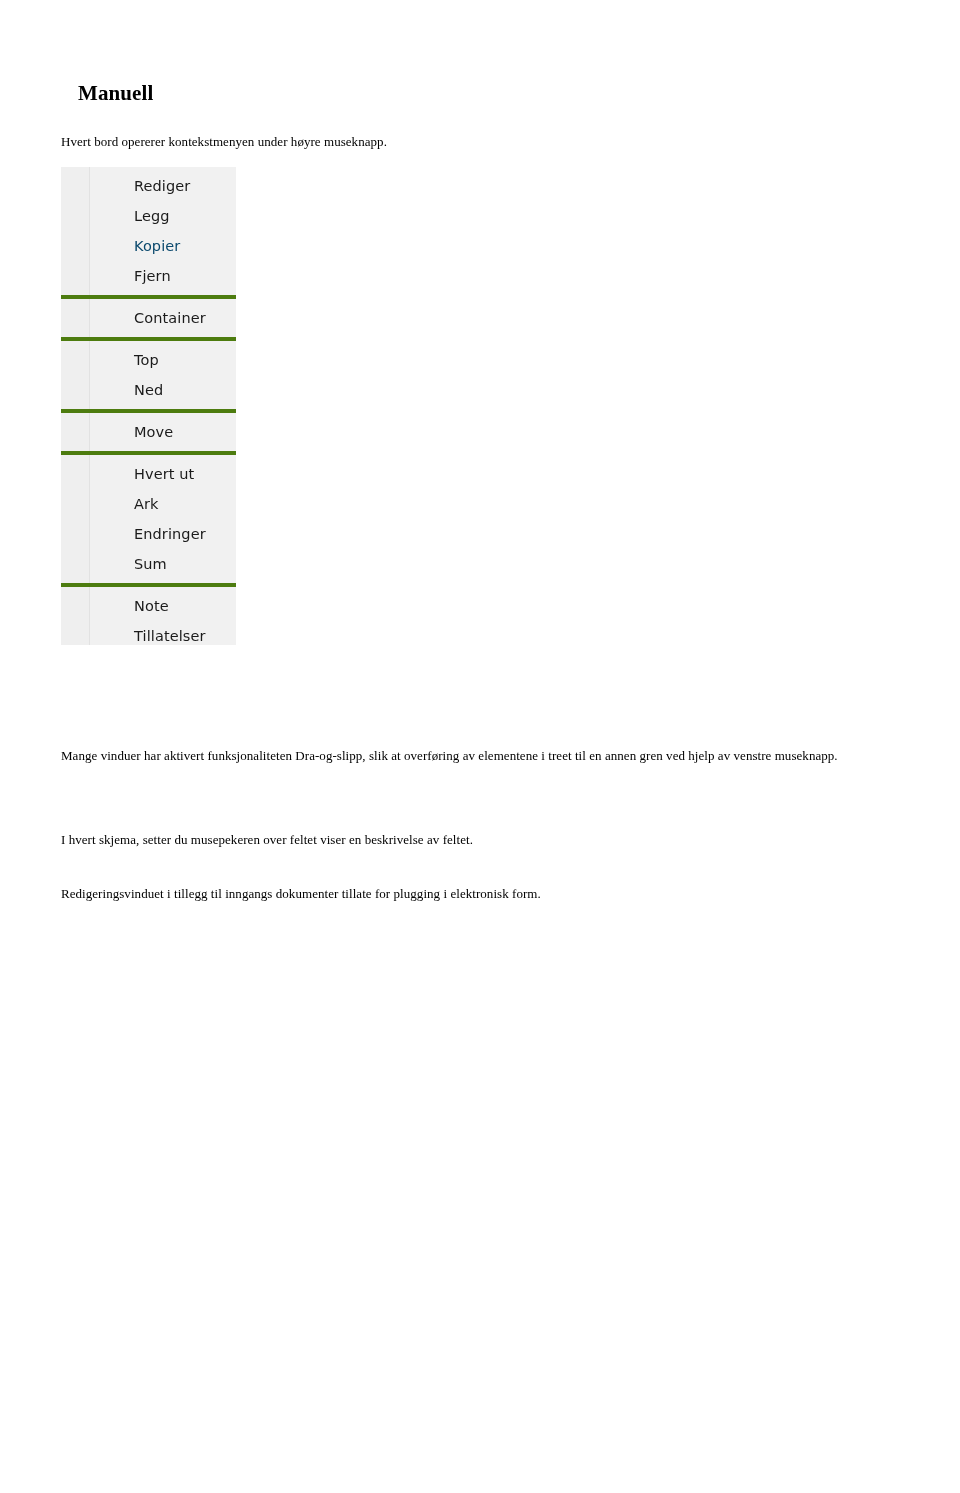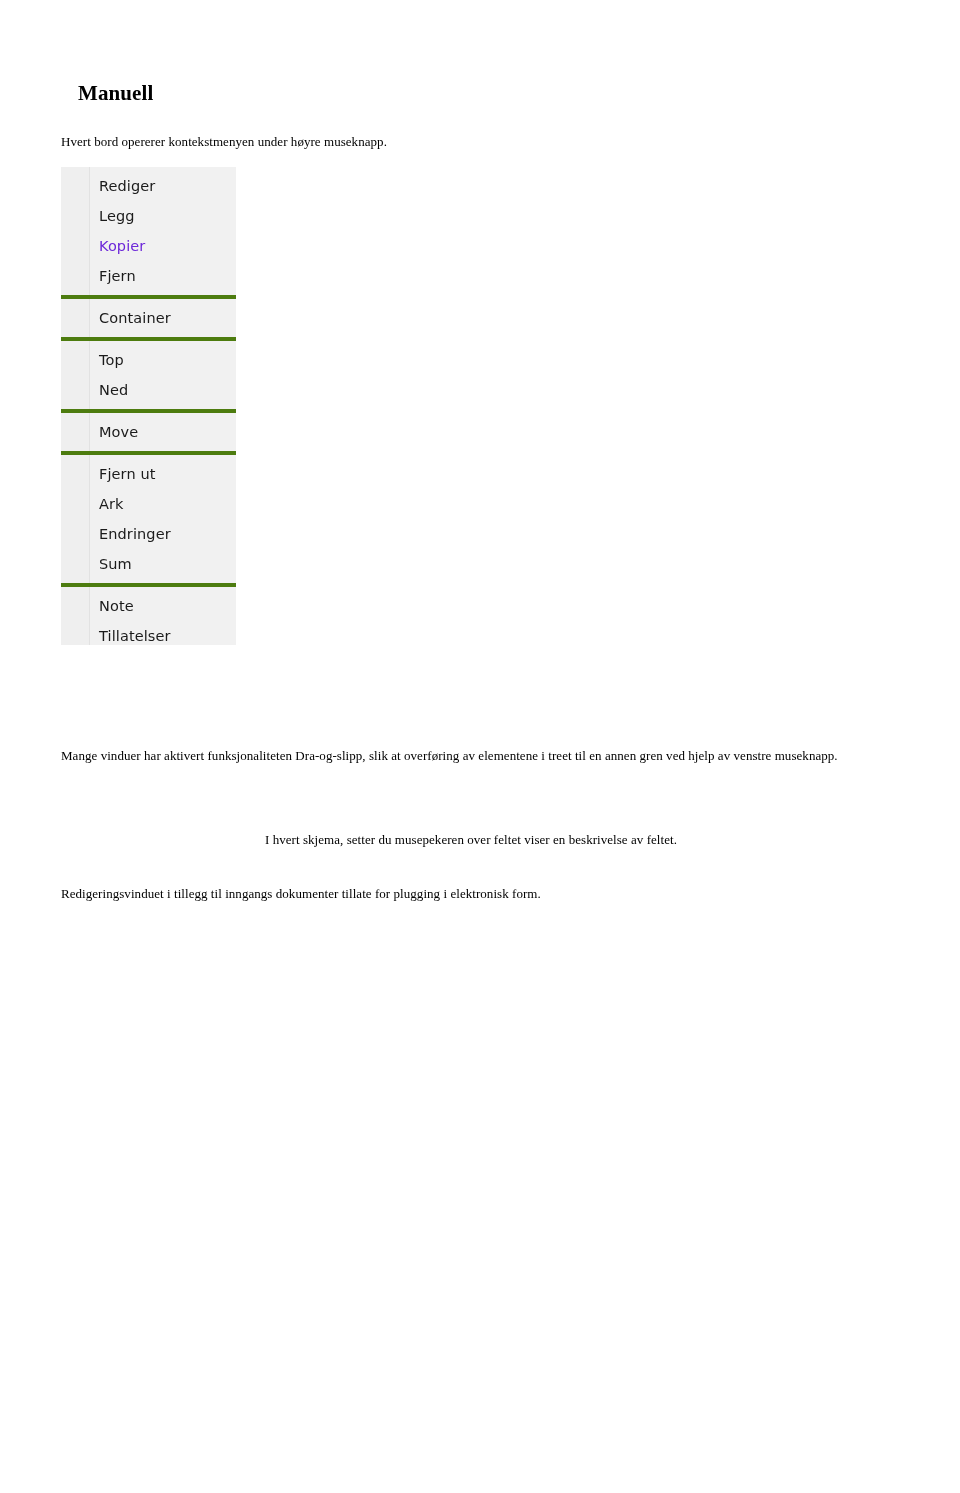--- a/index.html
+++ b/index.html
@@ -58,21 +58,20 @@
   .para-dragdrop {
     left: 61px;
     top: 728px;
     width: 845px;
   }
 
   .para-tooltip {
     left: 61px;
     top: 812px;
     width: 820px;
-    text-align: center;
   }
 
   .para-editwindow {
     left: 61px;
     top: 866px;
     width: 830px;
   }
 
   
   .menu-shot {
@@ -119,25 +118,25 @@
     height: 30px;
     line-height: 30px;
     padding-left: 38px;
     font-size: 14.5px;
     color: #1b1b1b;
     white-space: nowrap;
     letter-spacing: 0.1px;
   }
 
   .menu-item.disabled {
-    color: #6d28d9;
+    color: #0c4a6e;
   }
 
   .menu-group-pad-top { padding-top: 4px; }
-  .menu-group-pad-bot { padding-bottom: 4px; }
+  .menu-group-pad-bot { padding-bottom: 4px; padding-left: 35px; }
 </style>
 </head>
 <body>
 
 <div class="page">
 
   <h1 class="doc-heading">Manuell</h1>
 
   <p class="para para-intro">Hvert bord opererer kontekstmenyen under høyre museknapp.</p>
 
@@ -176,21 +175,21 @@
       </div>
 
       <div class="menu-group menu-group-pad-top menu-group-pad-bot">
         <div class="menu-item">
           <span>Move</span>
         </div>
       </div>
 
       <div class="menu-group menu-group-pad-top menu-group-pad-bot">
         <div class="menu-item">
-          <span>Fjern ut</span>
+          <span>Hvert ut</span>
         </div>
         <div class="menu-item">
           <span>Ark</span>
         </div>
         <div class="menu-item">
           <span>Endringer</span>
         </div>
         <div class="menu-item">
           <span>Sum</span>
         </div>

